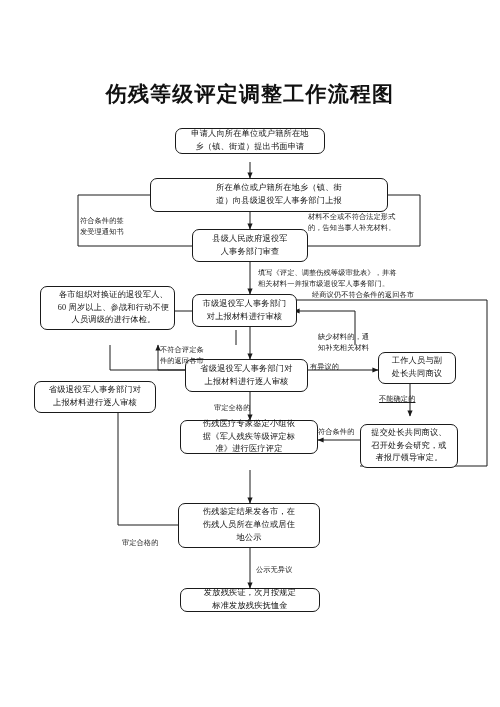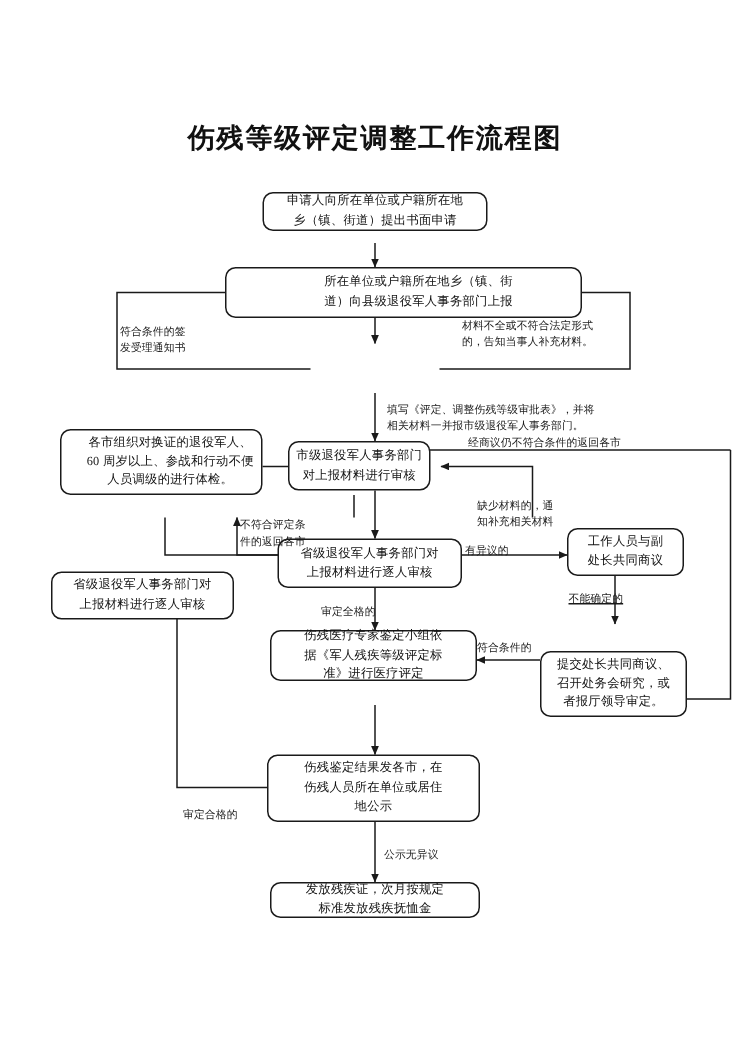--- a/index.html
+++ b/index.html
@@ -27,21 +27,21 @@
     width: 500px;
     height: 707px;
     pointer-events: none;
   }
   .title {
     position: absolute;
     left: 0;
     top: 80px;
     width: 500px;
     text-align: center;
-    font-size: 18px;
+    font-size: 21px;
     font-weight: bold;
     letter-spacing: 1.2px;
     font-family: "Liberation Serif", "DejaVu Serif", serif;
   }
   .node {
     position: absolute;
     box-sizing: border-box;
     border: 1.1px solid #1a1a1a;
     border-radius: 7px;
     background: #fff;
@@ -127,22 +127,26 @@
   <div class="node" style="left:175px; top:128px; width:150px; height:26px;">
     <span style="white-space: pre-line;">申请人向所在单位或户籍所在地
 乡（镇、街道）提出书面申请</span>
   </div>
 
   <div class="node" style="left:150px; top:178px; width:238px; height:34px;padding-left:24px;">
     <span style="white-space: pre-line;">所在单位或户籍所在地乡（镇、街
 道）向县级退役军人事务部门上报</span>
   </div>
 
-
-  <div class="node" style="left:192px; top:294px; width:95px; height:33px;">
+  <div class="node" style="left:192px; top:229px; width:116px; height:33px;">
+    <span style="white-space: pre-line;">县级人民政府退役军
+人事务部门审查</span>
+  </div>
+
+  <div class="node" style="left:192px; top:294px; width:105px; height:33px;">
     <span style="white-space: pre-line;">市级退役军人事务部门
 对上报材料进行审核</span>
   </div>
 
   <div class="node" style="left:40px; top:286px; width:135px; height:44px;padding-left:16px;">
     <span style="white-space: pre-line;">各市组织对换证的退役军人、
 60 周岁以上、参战和行动不便
 人员调级的进行体检。</span>
   </div>
 
@@ -154,21 +158,21 @@
   <div class="node" style="left:34px; top:381px; width:122px; height:32px;">
     <span style="white-space: pre-line;">省级退役军人事务部门对
 上报材料进行逐人审核</span>
   </div>
 
   <div class="node" style="left:378px; top:352px; width:78px; height:32px;">
     <span style="white-space: pre-line;">工作人员与副
 处长共同商议</span>
   </div>
 
-  <div class="node" style="left:360px; top:434px; width:98px; height:44px;">
+  <div class="node" style="left:360px; top:424px; width:98px; height:44px;">
     <span style="white-space: pre-line;">提交处长共同商议、
 召开处务会研究，或
 者报厅领导审定。</span>
   </div>
 
   <div class="node" style="left:180px; top:420px; width:138px; height:34px;">
     <span style="white-space: pre-line;">伤残医疗专家鉴定小组依
 据《军人残疾等级评定标
 准》进行医疗评定</span>
   </div>

